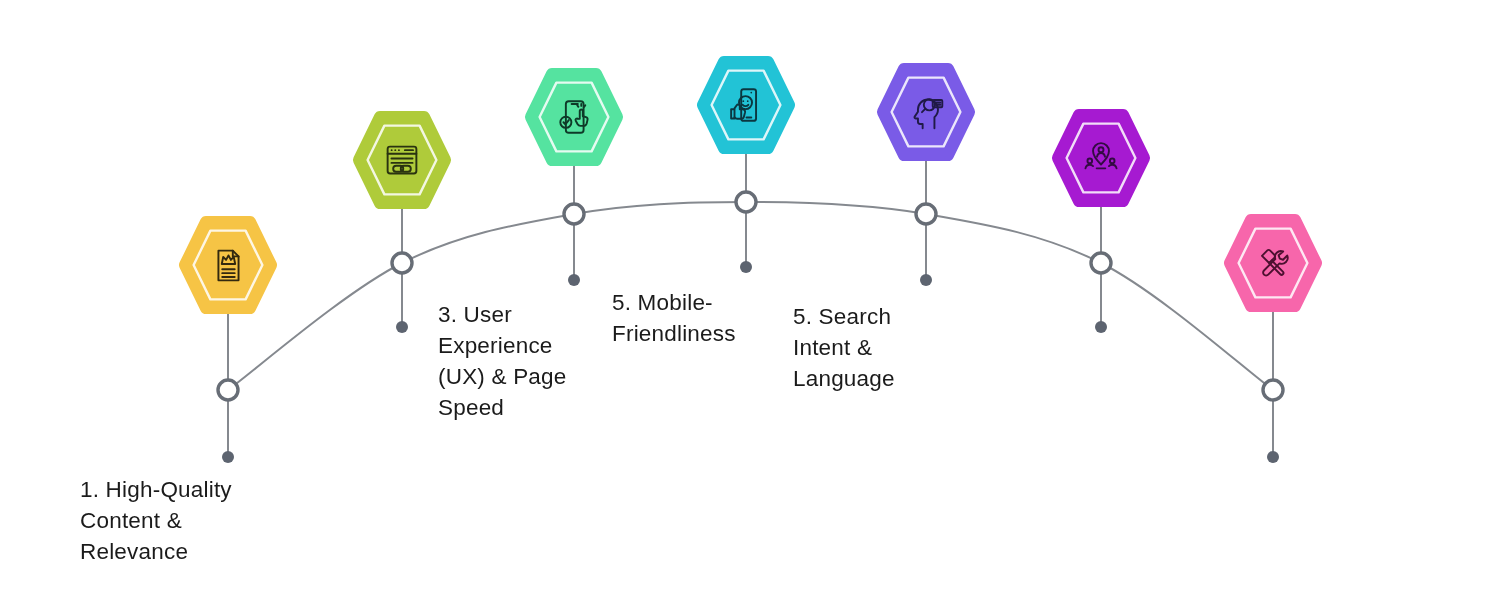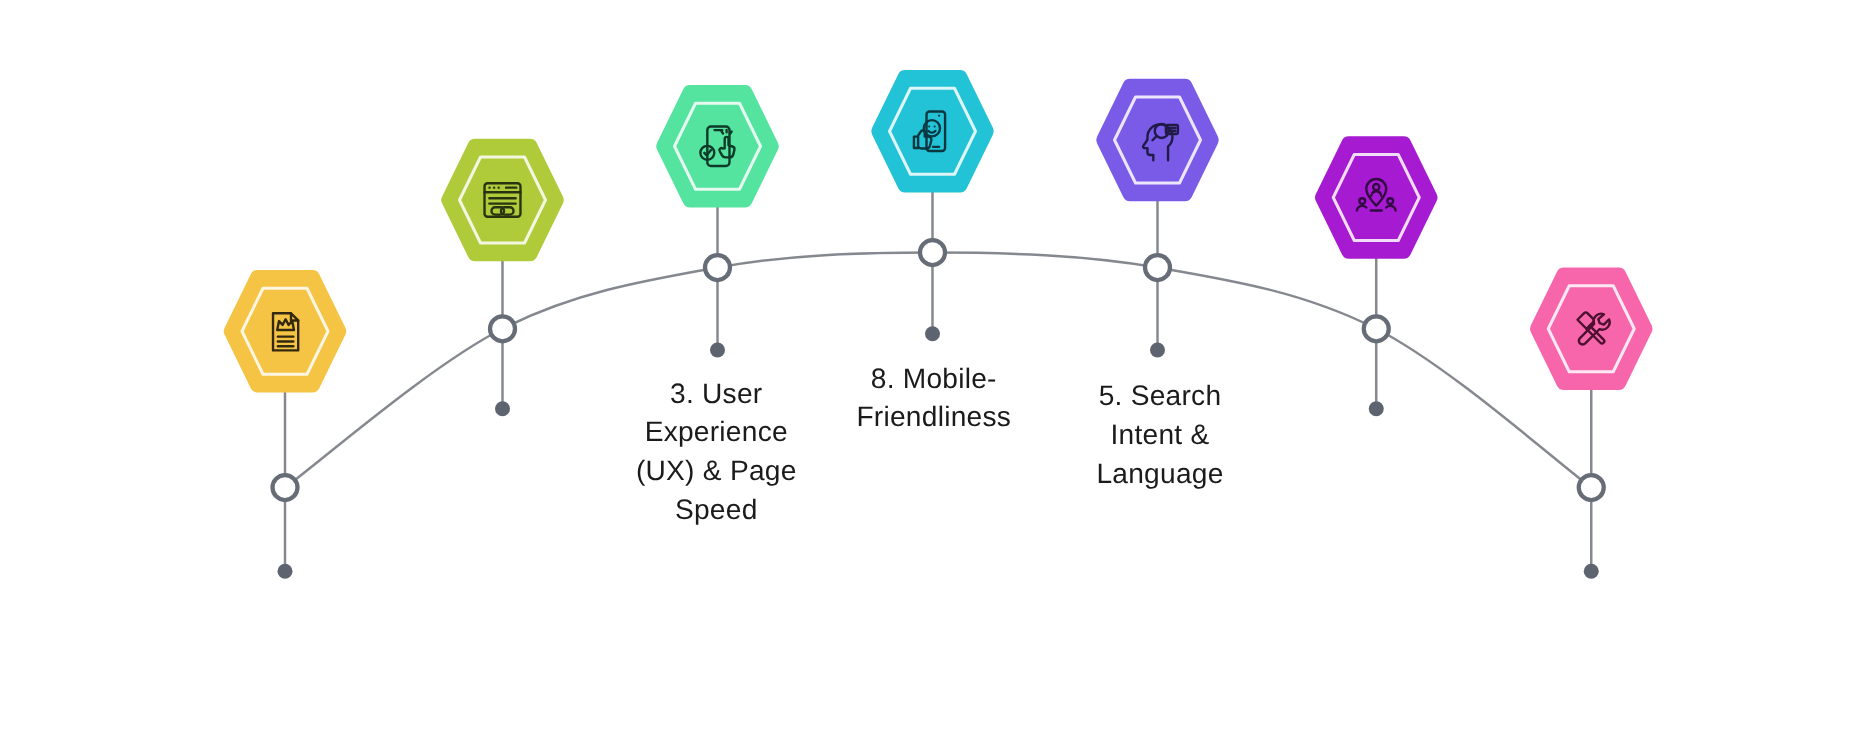--- a/index.html
+++ b/index.html
@@ -11,21 +11,21 @@
   .hex{position:absolute;width:100px;height:104px;z-index:2;}
   .hex svg.hexsvg{position:absolute;left:0;top:0;width:100px;height:104px;}
   .hex-outer{fill:var(--hex);stroke:var(--hex);stroke-width:12;stroke-linejoin:round;}
   .hex-inner{fill:none;stroke:rgba(255,255,255,.85);stroke-width:2.4;stroke-linejoin:round;}
   .hex svg.icon{
     position:absolute;left:27px;top:29px;width:46px;height:46px;
     fill:none;stroke:var(--ink);stroke-width:2;stroke-linecap:round;stroke-linejoin:round;
   }
   .icon .filldot{fill:var(--ink);stroke:none;}
   .label{
-    position:absolute;transform:translateX(-50%);width:270px;text-align:center;
+    position:absolute;transform:translateX(-50%);width:270px;text-align:left;
     white-space:pre-line;font-size:22.5px;line-height:31px;font-weight:500;
     color:#1b1b1b;letter-spacing:.2px;z-index:3;
   }
 </style>
 </head>
 <body>
 
 <div class="stage">
 
   <svg id="connectors" width="1500" height="600">
@@ -153,23 +153,26 @@
       <polygon class="hex-outer" points="28,9 72,9 93,52 72,95 28,95 7,52"></polygon>
       <polygon class="hex-inner" points="32.4,17.6 67.6,17.6 84.4,52 67.6,86.4 32.4,86.4 15.6,52"></polygon>
     </svg>
     <svg class="icon" viewBox="0 0 48 48">
       <path d="M34.6 11.9a6.3 6.3 0 0 0-8.2 8.1L14.6 31.8a3.1 3.1 0 1 0 4.4 4.4L30.8 24.4a6.3 6.3 0 0 0 8.1-8.2l-4.4 4.4-3.4-1.2-1.2-3.4z"></path>
       <path d="M12.5 16.5l5.6-5.6a1.9 1.9 0 0 1 2.7 0l4.8 4.8a1.9 1.9 0 0 1 0 2.7l-5.6 5.6z"></path>
       <path d="M22.7 21.4l11.6 11.6a1.9 1.9 0 0 1-2.7 2.7L20 24.1"></path>
     </svg>
   </div>
 
+  <div class="label" style="left:215px;top:474px">1. High-Quality
+Content &amp;
+Relevance</div>
   <div class="label" style="left:573px;top:299px">3. User
 Experience
 (UX) &amp; Page
 Speed</div>
-  <div class="label" style="left:747px;top:287px">8. Mobile-
+  <div class="label" style="left:747px;top:287px">5. Mobile-
 Friendliness</div>
   <div class="label" style="left:928px;top:301px">5. Search
 Intent &amp;
 Language</div>
 
 </div>
 
 </body></html>

